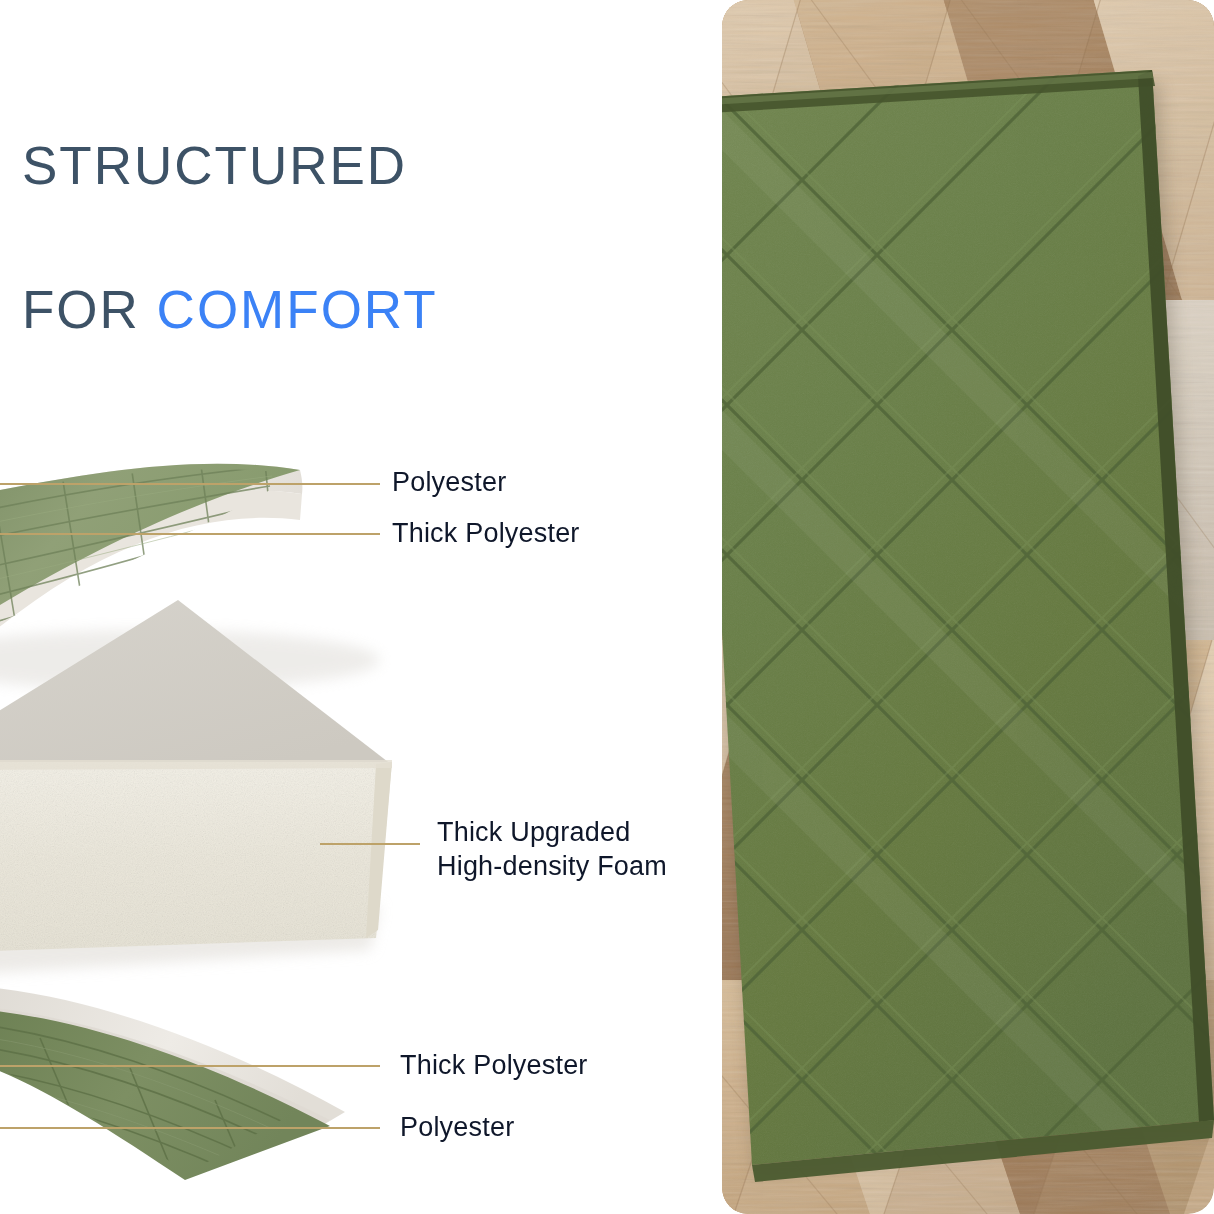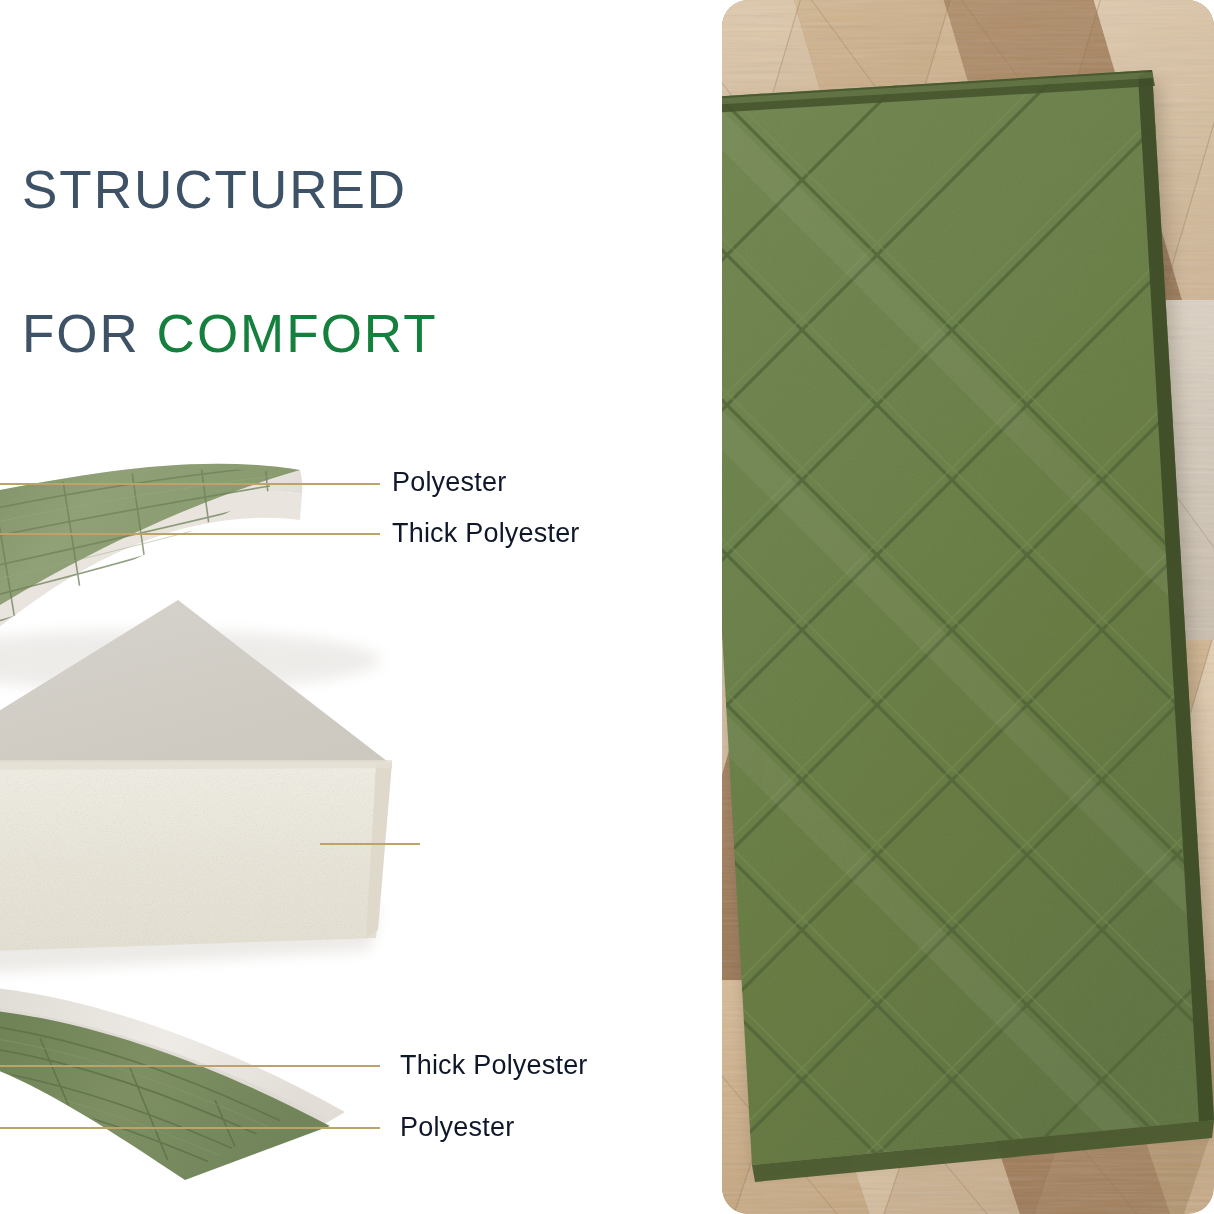--- a/index.html
+++ b/index.html
@@ -25,22 +25,22 @@
     position: absolute;
     left: 22px;
     top: 58px;
     font-size: 53px;
     line-height: 72px;
     font-weight: 300;
     letter-spacing: 2.0px;
     white-space: pre-line;
   }
   .headline .ln { display: block; }
-  .hl-dark { color: #3d5266; margin-top: 24px; }
-  .hl-gold { color: #15803d; }
+  .hl-dark { color: #3d5266; }
+  .hl-gold { color: #3b82f6; }
 
   
   .diagram {
     position: absolute;
     left: 0;
     top: 0;
     width: 720px;
     height: 1214px;
     overflow: hidden;
   }
@@ -241,20 +241,22 @@
   </div>
 
   <div class="leader ld-1"></div>
   <div class="leader ld-2"></div>
   <div class="leader ld-3"></div>
   <div class="leader ld-4"></div>
   <div class="leader ld-5"></div>
 
   <div class="callout co-1">Polyester</div>
   <div class="callout co-2">Thick Polyester</div>
+  <div class="callout co-3">Thick Upgraded
+High-density Foam</div>
   <div class="callout co-4">Thick Polyester</div>
   <div class="callout co-5">Polyester</div>
 
   <div class="photo">
     <svg width="492" height="1214" viewBox="0 0 492 1214" xmlns="http://www.w3.org/2000/svg">
       <defs>
         <linearGradient id="wood1" x1="0" y1="0" x2="1" y2="1">
           <stop offset="0%" stop-color="#d2b188"></stop>
             <stop offset="50%" stop-color="#bb9straight"></stop>
             <stop offset="100%" stop-color="#c5a178"></stop>

